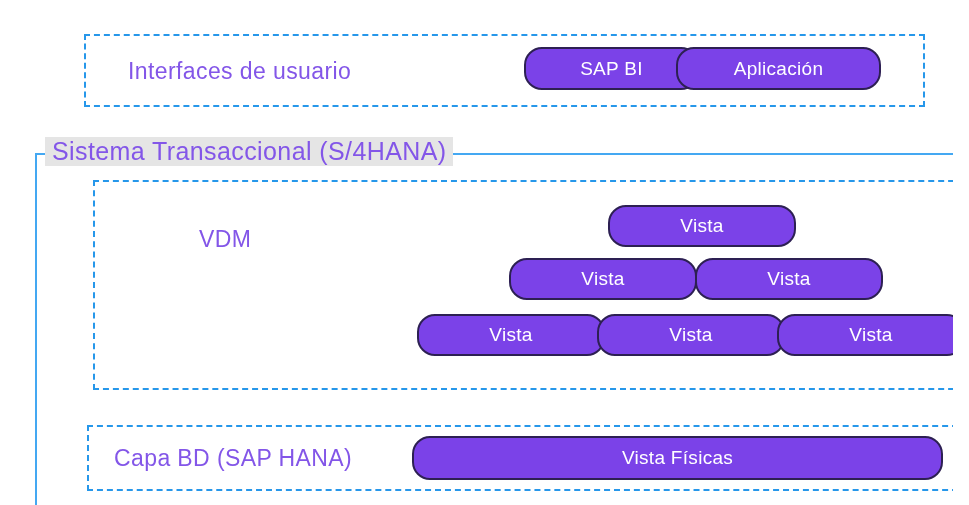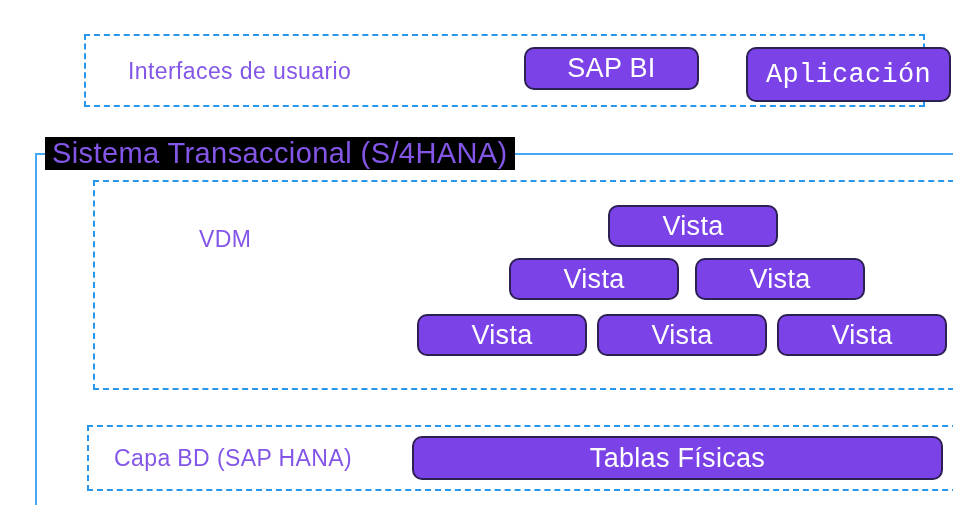--- a/index.html
+++ b/index.html
@@ -18,62 +18,62 @@
     letter-spacing: 0.4px;
     white-space: nowrap;
   }
   .pbox {
     position: absolute;
     display: flex;
     align-items: center;
     justify-content: center;
     background: #7b42e8;
     border: 2px solid #2d2053;
-    border-radius: 10px;
+    border-radius: 18px;
     color: #ffffff;
-    font-size: 27px;
+    font-size: 19px;
     letter-spacing: 0.3px;
   }
   
   .interfaces-box {
     position: absolute;
     left: 52px; top: 2px;
     width: 841px; height: 73px;
     border: 2px dashed #2697ea;
   }
   .interfaces-label {
     position: absolute;
     left: 26px; top: 50%;
     transform: translateY(-50%);
   }
   .node-sapbi   { left: 438px; top: 11px; width: 175px; height: 43px; }
-  .node-aplic   { left: 660px; top: 11px; width: 205px; height: 55px; font-family: Liberation Mono, monospace; }
+  .node-aplic   { left: 590px; top: 11px; width: 205px; height: 43px; }
   
   .group-box {
     position: absolute;
     left: 3px; top: 121px;
     width: 963px; height: 379px;
     border: 2px solid #44a8f2;
   }
   .group-label {
     position: absolute;
     left: 8px; top: -18px;
-    background: #000000;
+    background: #e5e5e5;
     padding: 0 7px;
-    font-size: 29px;
+    font-size: 25px;
   }
   
   .vdm-box {
     position: absolute;
     left: 56px; top: 25px;
     width: 881px; height: 210px;
     border: 2px dashed #2697ea;
   }
   .vdm-label { position: absolute; left: 88px; top: 28px; }
-  .vista { width: 170px; height: 42px; }
+  .vista { width: 188px; height: 42px; }
   .v-r1  { left: 513px; top: 23px; }
   .v-r2a { left: 414px; top: 76px; }
   .v-r2b { left: 600px; top: 76px; }
   .v-r3a { left: 322px; top: 132px; }
   .v-r3b { left: 502px; top: 132px; }
   .v-r3c { left: 682px; top: 132px; }
   
   .capa-box {
     position: absolute;
     left: 50px; top: 270px;
@@ -106,17 +106,17 @@
       <div class="pbox vista v-r1">Vista</div>
       <div class="pbox vista v-r2a">Vista</div>
       <div class="pbox vista v-r2b">Vista</div>
       <div class="pbox vista v-r3a">Vista</div>
       <div class="pbox vista v-r3b">Vista</div>
       <div class="pbox vista v-r3c">Vista</div>
     </div>
 
     <div class="capa-box">
       <span class="layer-label capa-label">Capa BD (SAP HANA)</span>
-      <div class="pbox node-tablas">Tablas Físicas</div>
+      <div class="pbox node-tablas">Vista Físicas</div>
     </div>
   </div>
 
 </div>
 
 </body></html>

